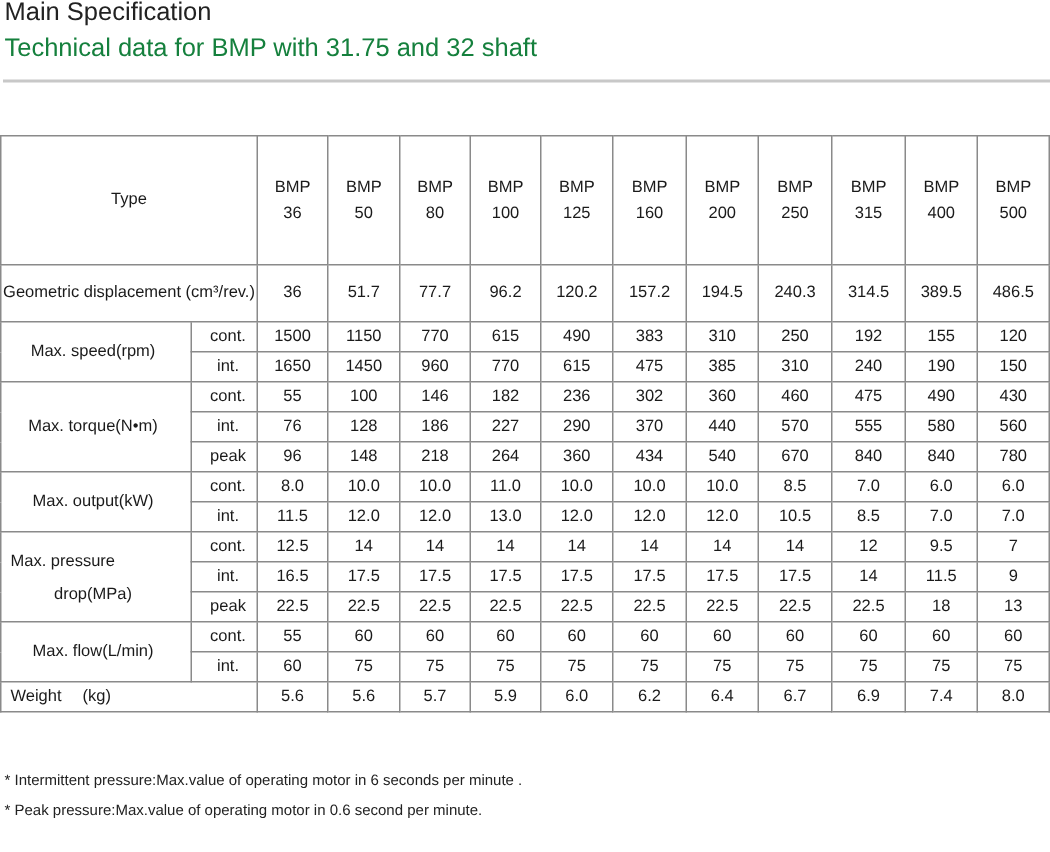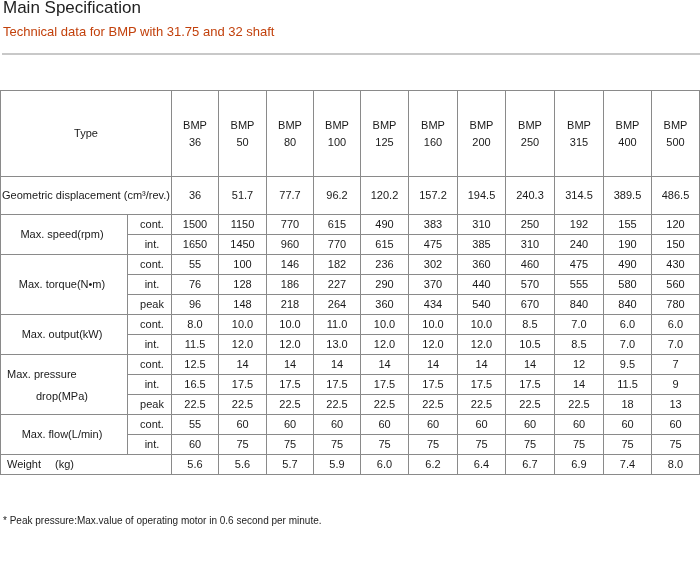--- a/index.html
+++ b/index.html
@@ -1,18 +1,18 @@
 <!DOCTYPE html>
 <html><head>
 <meta charset="utf-8">
 <style>
   html, body { margin:0; padding:0; background:#ffffff; }
   body { width:700px; height:568px; position:relative; overflow:hidden; font-family:"Liberation Sans", sans-serif; color:#1a1a1a; }
   .title1 { position:absolute; left:3px; top:-2px; font-size:17px; line-height:20px; color:#222; }
-  .title2 { position:absolute; left:3px; top:22px; font-size:13px; line-height:20px; color:#c2410c; }
+  .title2 { position:absolute; left:3px; top:22px; font-size:17px; line-height:20px; color:#15803d; }
   .rule { position:absolute; left:2px; top:53px; width:698px; height:2px; background:#c8c8c8; }
   table.spec { position:absolute; left:0px; top:90px; border-collapse:collapse; table-layout:fixed; width:700px; font-size:11px;padding-left:11px; }
   table.spec td { border:1px solid #8a8a8a; text-align:center; vertical-align:middle; padding:0; line-height:13px; }
   table.spec tr.r { height:20px; }
   table.spec tr.hdr { height:86px; }
   table.spec tr.geo { height:38px; }
   td.lbl { text-align:left !important; padding-left:6px !important; }
   td.sub { text-align:left; padding-left:5px !important; }
   td.bmp { line-height:17px !important; }
   .lblwrap { display:flex; justify-content:center; padding-right:10px; }
@@ -314,14 +314,15 @@
         <td>6.4</td>
         <td>6.7</td>
         <td>6.9</td>
         <td>7.4</td>
         <td>8.0</td>
       </tr>
     </tbody>
 </table>
 
 <div class="notes">
+  <div>* Intermittent pressure:Max.value of operating motor in 6 seconds per minute .</div>
   <div>* Peak pressure:Max.value of operating motor in 0.6 second per minute.</div>
 </div>
 
 </body></html>

